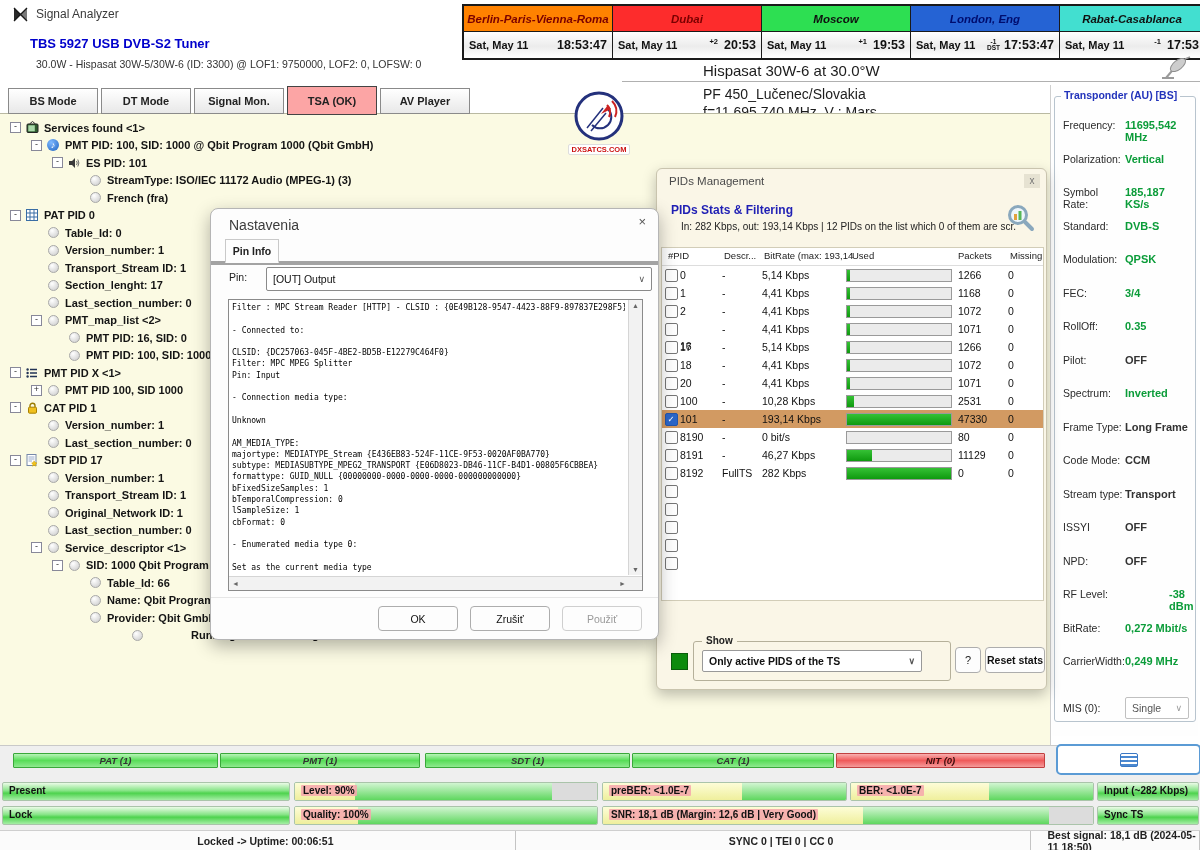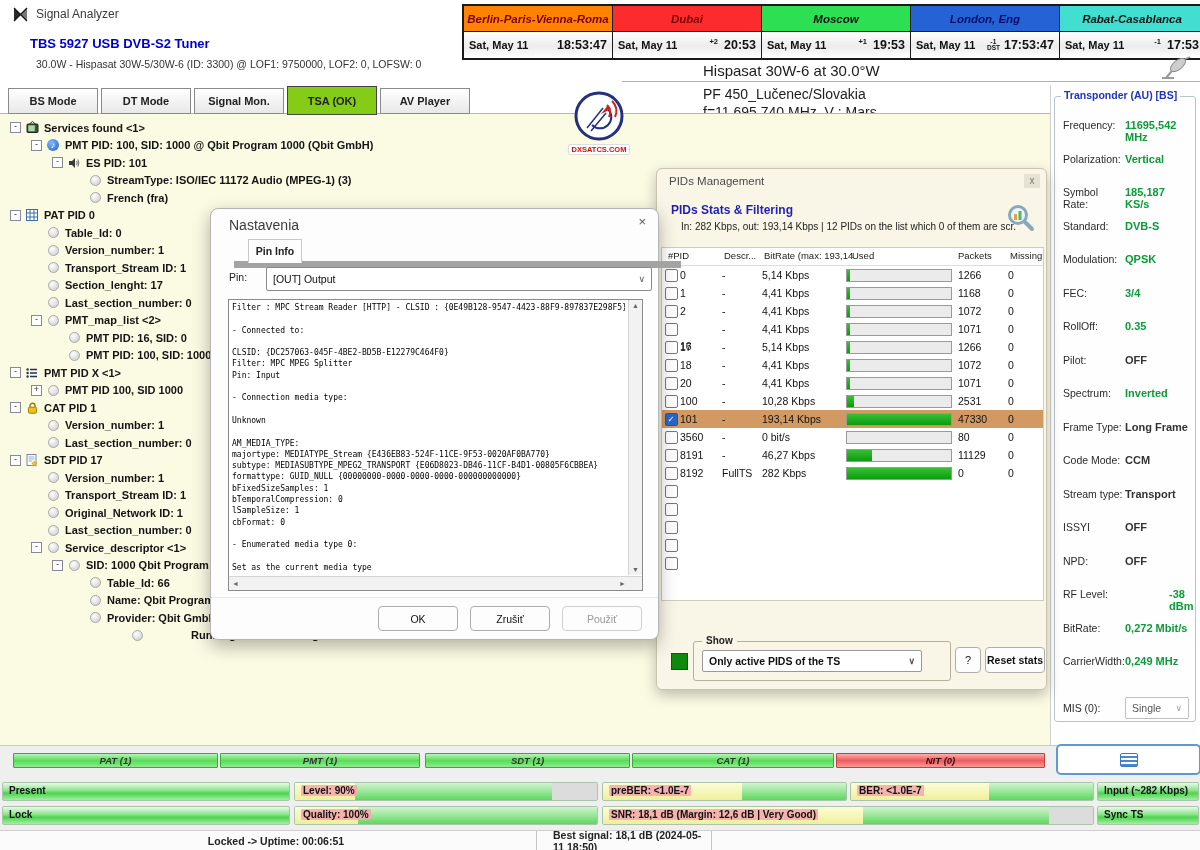--- a/index.html
+++ b/index.html
@@ -25,41 +25,41 @@
   .tuner-details{left:36px;top:58px;font-size:10.5px;color:#333;}
   
   .hline1{left:703px;top:62px;font-size:15px;color:#1c1c1c;}
   .hdrsep{left:622px;top:81px;width:578px;height:0;border-top:1px solid #b0b0b0;}
   .hline2{left:703px;top:86px;font-size:14px;color:#1c1c1c;}
   .hline3{left:703px;top:104px;font-size:14px;color:#1c1c1c;}
   .hline4{left:760px;top:121px;font-size:14px;color:#1c1c1c;}
   
   .tabs{left:8px;top:88px;display:flex;gap:3px;}
   .tab{width:88px;height:24px;display:flex;align-items:center;justify-content:center;font-size:11px;font-weight:bold;color:#222;background:linear-gradient(180deg,#ffffff,#e8e8e8);border:1px solid #8a8a8a;cursor:default;}
-  .tab.active{background:#84cc16;border:1.5px solid #444;height:27px;margin-top:-2px;z-index:3;}
+  .tab.active{background:#fca5a5;border:1.5px solid #444;height:27px;margin-top:-2px;z-index:3;}
   
   .bg-main{left:0;top:113px;width:1050px;height:632px;background:#fbfae3;border-top:1px solid #b9b9a2;}
   .side-sep{left:1050px;top:85px;width:0;height:660px;border-left:1px solid #cfcfcf;}
   
   .logo{left:568px;top:90px;width:62px;text-align:center;z-index:2;}
   .logo-text{font-size:7.5px;font-weight:bold;color:#cc1111;background:#fff;border:1px solid #ddd;border-radius:2px;margin-top:-2px;}
   
   .tree{left:2px;top:119px;width:648px;z-index:1;}
   .tree-row{height:17.5px;display:flex;align-items:center;white-space:nowrap;}
   .expand{width:9px;height:9px;border:1px solid #889;background:#fff;font-size:9px;line-height:7px;text-align:center;color:#333;margin-right:4px;flex:none;}
   .expand-sp{width:15px;flex:none;}
   .ic{width:14px;height:13px;margin-right:5px;flex:none;display:inline-flex;align-items:center;justify-content:center;}
   .ic-music{display:inline-block;width:12px;height:12px;border-radius:50%;background:radial-gradient(circle at 35% 30%,#7db8ff,#1f63c0);color:#fff;font-size:9px;line-height:12px;text-align:center;}
   .ic-dot{display:inline-block;width:9px;height:9px;border-radius:50%;background:radial-gradient(circle at 35% 30%,#ffffff,#c9c9c9);border:1px solid #a8a8a8;}
   .tree-label{font-size:11px;font-weight:bold;color:#141414;}
   
   .dialog{left:210px;top:208px;width:447px;height:430px;background:#fdfdfd;border:1px solid #b5b5b5;border-radius:8px;box-shadow:0 6px 18px rgba(0,0,0,0.3);z-index:10;}
   .dlg-title{position:absolute;left:18px;top:8px;font-size:14px;color:#3c3c3c;}
   .dlg-close{position:absolute;right:12px;top:5px;font-size:13px;color:#555;cursor:default;}
-  .dlg-tabstrip{position:absolute;left:0;top:28px;width:100%;height:24px;border-bottom:7px solid #a3a3a3;margin-left:23px;}
+  .dlg-tabstrip{position:absolute;left:0;top:28px;width:100%;height:24px;border-bottom:4px solid #a3a3a3;}
   .dlg-tab{position:absolute;left:14px;top:2px;width:52px;height:22px;background:#fdfdfd;border:1px solid #c9c9c9;border-bottom:1px solid #fdfdfd;font-size:10.5px;font-weight:bold;color:#222;display:flex;align-items:center;justify-content:center;}
   .pin-row{position:absolute;left:18px;top:62px;font-size:10.5px;color:#222;display:flex;align-items:center;}
   .pin-select{position:absolute;left:55px;top:58px;width:372px;height:22px;border:1px solid #8a8a8a;border-radius:2px;background:#fff;font-size:10.5px;color:#111;display:flex;align-items:center;padding:0 6px;}
   .pin-select .chev{margin-left:auto;font-size:9px;color:#555;}
   .dlg-text{position:absolute;left:17px;top:90px;width:413px;height:290px;border:1px solid #8a8a8a;background:#fff;}
   .dlg-pre{position:absolute;left:3px;top:2px;width:393px;height:272px;font-family:"DejaVu Sans Mono",monospace;font-size:8px;line-height:11.3px;white-space:pre;color:#000;overflow:hidden;}
   .vscroll{position:absolute;right:0;top:0;width:13px;height:275px;background:#f2f2f2;border-left:1px solid #d5d5d5;font-size:7px;color:#666;text-align:center;}
   .vscroll .up{position:absolute;top:2px;left:0;width:13px;}
   .vscroll .dn{position:absolute;bottom:2px;left:0;width:13px;}
   .hscroll{position:absolute;left:0;bottom:0;width:100%;height:13px;background:#f2f2f2;border-top:1px solid #d5d5d5;font-size:7px;color:#666;}
@@ -667,21 +667,21 @@
                 <span class="fill" style="width: 100%;"></span>
               </span>
             </span>
             <span class="pcell" style="width: 50px;">47330</span>
             <span class="pcell" style="width: 34px;">0</span>
           </div>
           <div class="prow">
             <span class="cbwrap">
               <span class="cb"></span>
             </span>
-            <span class="pcell" style="width: 42px;">3560</span>
+            <span class="pcell" style="width: 42px;">8190</span>
             <span class="pcell" style="width: 40px;">-</span>
             <span class="pcell" style="width: 84px;">0 bit/s</span>
             <span class="barcell" style="width: 112px;">
               <span class="track">
                 <span class="fill" style="width: 0%;"></span>
               </span>
             </span>
             <span class="pcell" style="width: 50px;">80</span>
             <span class="pcell" style="width: 34px;">0</span>
           </div>
@@ -862,16 +862,17 @@
       <div class="abs sigcell meter" style="left: 294px; width: 302px; top: 806px;"><span class="seg yellow" style="width: 21%;"></span><span class="seg green" style="width: 79%;"></span><span class="siglabel pink">Quality: 100%</span></div>
       <div class="abs sigcell meter" style="left: 602px; width: 490px; top: 806px;"><span class="seg yellow" style="width: 53%;"></span><span class="seg green" style="width: 38%;"></span><span class="seg gray" style="width: 9%;"></span><span class="siglabel pink">SNR: 18,1 dB (Margin: 12,6 dB | Very Good)</span></div>
       <div class="abs sigcell solid" style="left: 1097px; width: 100px; top: 806px;">
         <span class="siglabel">Sync TS</span>
       </div>
     </div>
 
   <div class="sb-icon abs"></div>
   <div class="abs statusbar" id="statusbar">
       <div class="status-cell" style="width: 520px;">Locked -&gt; Uptime: 00:06:51</div>
+      <div class="status-cell" style="width: 520px;">SYNC 0 | TEI 0 | CC 0</div>
       <div class="status-cell" style="width: 158px;">Best signal: 18,1 dB (2024-05-11 18:50)</div>
     </div>
 
 </div>
 
 </body></html>

